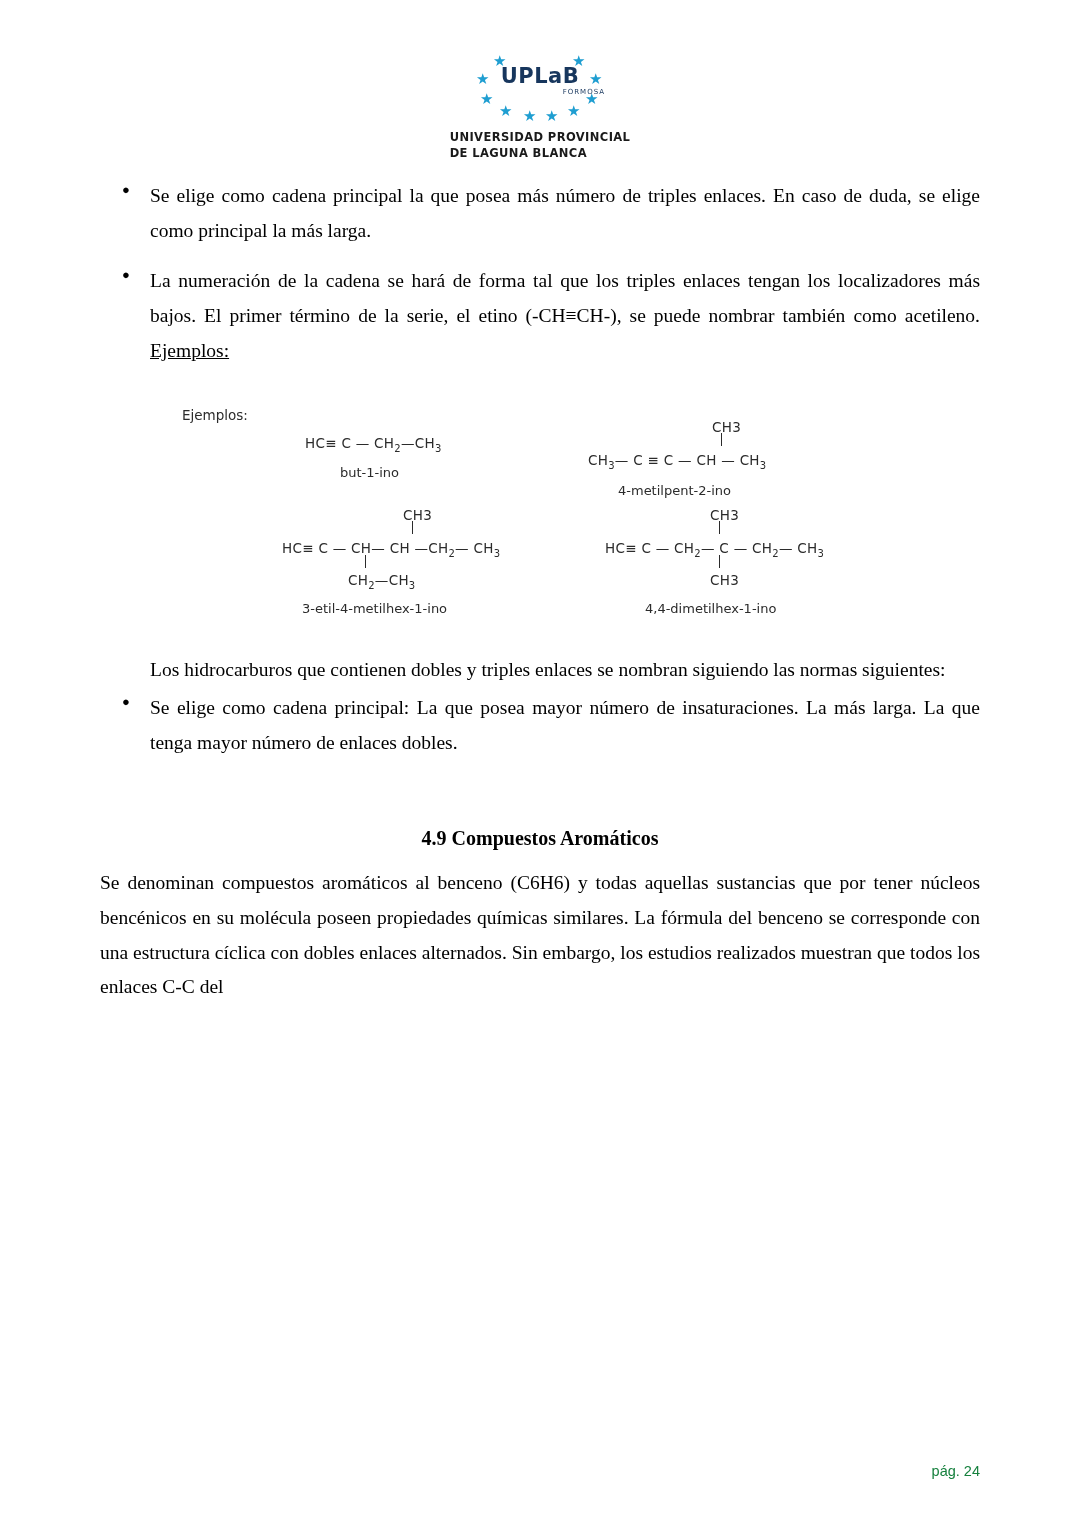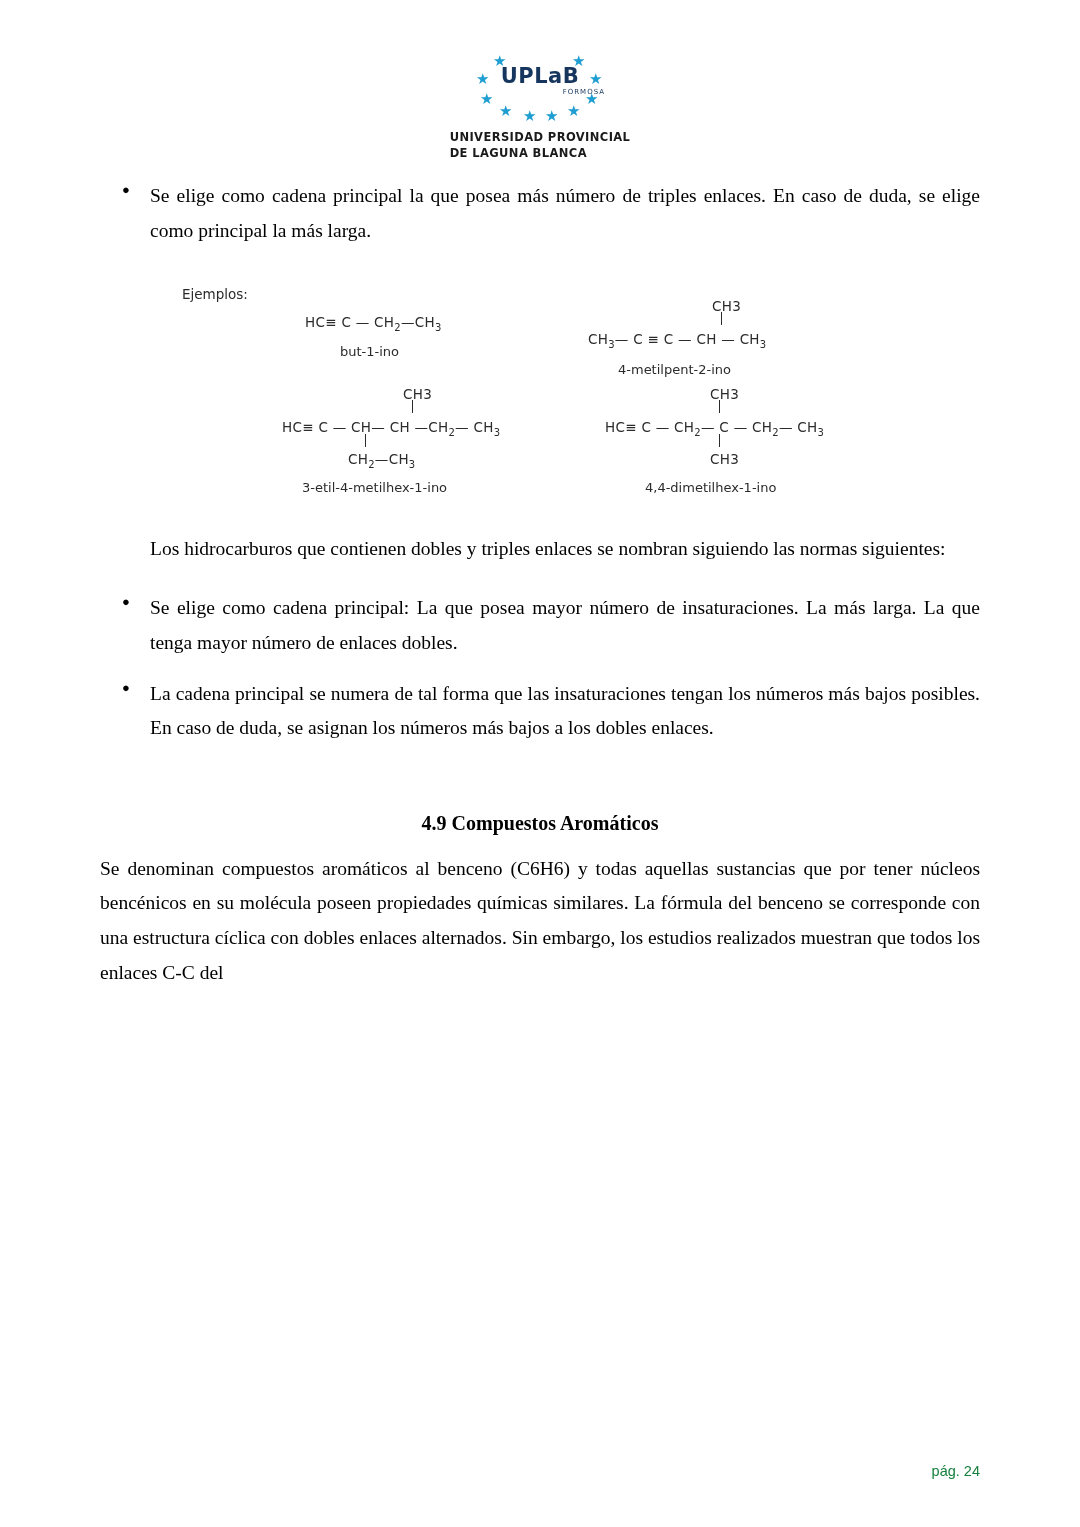--- a/index.html
+++ b/index.html
@@ -93,21 +93,21 @@
   ul.bullets li::before {
     content: "\25CF";
     position: absolute;
     left: 22px;
     top: -1px;
     font-size: 13px;
     color: #000;
   }
   .para {
     text-align: justify;
-    margin: 0 0 24px 50px;
+    margin: 0 0 4px 50px;
   }
   u { text-decoration: underline; }
 
   
   .figure {
     margin: 34px 0 40px 0;
     position: relative;
     height: 210px;
     font-family: "DejaVu Sans", sans-serif;
     color: #2b2b2b;
@@ -183,20 +183,21 @@
     </div>
     <div class="logo-name">
       <div>UNIVERSIDAD PROVINCIAL</div>
       <div>DE LAGUNA BLANCA</div>
     </div>
   </div>
 
   <div class="content">
     <ul class="bullets">
       <li>Se elige como cadena principal la que posea más número de triples enlaces. En caso de duda, se elige como principal la más larga.</li>
+      <li><span>La numeración de la cadena se hará de forma tal que los triples enlaces tengan los localizadores más bajos. El primer término de la serie, el etino (-CH≡CH-), se puede nombrar también como acetileno. </span><u>Ejemplos:</u></li>
     </ul>
 
     <div class="figure">
       <div class="fig-label">Ejemplos:</div>
 
       <div class="f" style="left:205px; top:28px;">HC≡ C — CH<span class="sub">2</span>—CH<span class="sub">3</span></div>
       <div class="fname" style="left:240px; top:58px;">but-1-ino</div>
 
       <div class="f" style="left:612px; top:12px;">CH3</div>
       <div class="bond-v" style="left:621px; top:30px;"></div>
@@ -215,21 +216,20 @@
       <div class="f" style="left:505px; top:133px;">HC≡ C — CH<span class="sub">2</span>— C — CH<span class="sub">2</span>— CH<span class="sub">3</span></div>
       <div class="bond-v" style="left:619px; top:152px;"></div>
       <div class="f" style="left:610px; top:165px;">CH3</div>
       <div class="fname" style="left:545px; top:194px;">4,4-dimetilhex-1-ino</div>
     </div>
 
     <p class="para">Los hidrocarburos que contienen dobles y triples enlaces se nombran siguiendo las normas siguientes:</p>
 
     <ul class="bullets">
       <li>Se elige como cadena principal: La que posea mayor número de insaturaciones. La más larga. La que tenga mayor número de enlaces dobles.</li>
-      <li> La cadena principal se numera de tal forma que las insaturaciones tengan los números más bajos posibles. En caso de duda, se asignan los números más bajos a los dobles enlaces.</li>
     </ul>
 
     <div class="section-title">4.9 Compuestos Aromáticos</div>
     <div class="closing">
       <p>Se denominan compuestos aromáticos al benceno (C6H6) y todas aquellas sustancias que por tener núcleos bencénicos en su molécula poseen propiedades químicas similares. La fórmula del benceno se corresponde con una estructura cíclica con dobles enlaces alternados. Sin embargo, los estudios realizados muestran que todos los enlaces C-C del</p>
     </div>
   </div>
 
   <div class="footer">pág. 24</div>
 </div>

